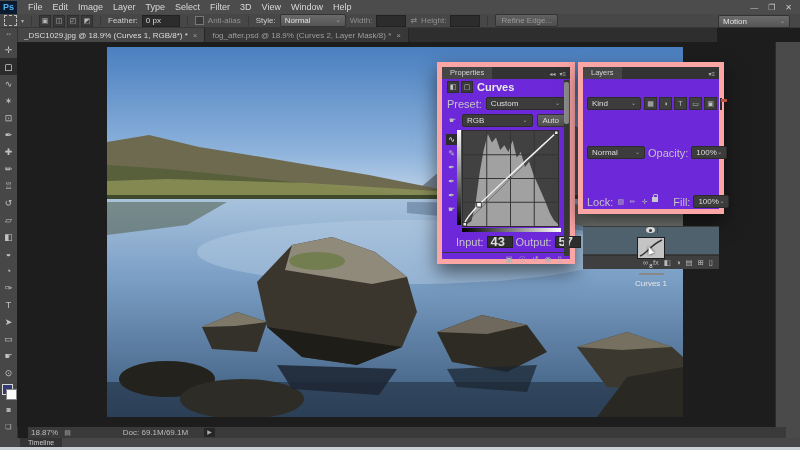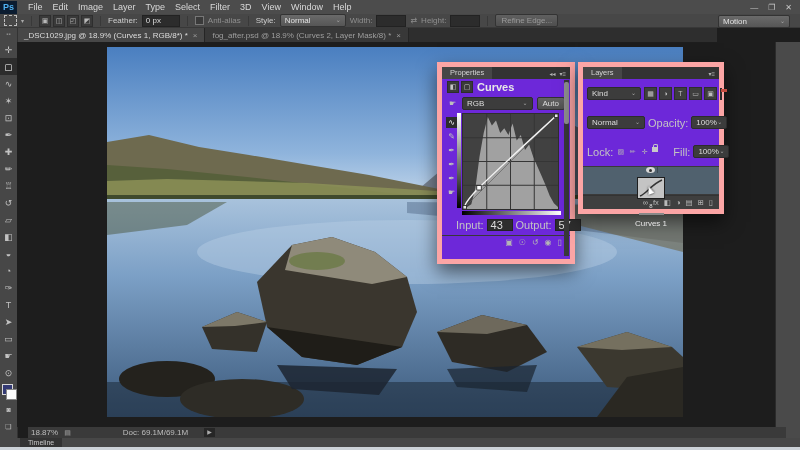--- a/index.html
+++ b/index.html
@@ -75,28 +75,28 @@
   #curves-block{display:flex;padding:1px 9px 1px 3px;}
   #curves-side{width:13px;display:flex;flex-direction:column;gap:3px;align-items:center;padding-top:4px;}
   .sideico{width:11px;height:11px;color:#bdbdbd;font-size:8px;line-height:11px;text-align:center;}
   .sideico.sel{background:#2c2c2c;color:#fff;}
   #graph-wrap{flex:1;position:relative;}
   #vgrad{position:absolute;left:-1px;top:0;width:4px;height:95px;background:linear-gradient(#fff,#000);}
   #curves-svg{display:block;margin-left:4px;background:#414141;border:1px solid #2e2e2e;}
   #hgrad{height:4px;margin-left:4px;background:linear-gradient(90deg,#000,#fff);margin-top:1px;}
   #io-row{display:flex;align-items:center;gap:3px;padding:3px 6px 2px 14px;}
   .iofield{background:#2e2e2e;border:1px solid #222;color:#ddd;height:10px;line-height:10px;padding:0 3px;
-           min-width:18px;font-size:11px;}
+           min-width:18px;font-size:13px;font-weight:bold;}
   #props-footer{border-top:1px solid #383838;margin-top:2px;height:13px;display:flex;align-items:center;
                 justify-content:flex-end;gap:6px;padding:0 8px;color:#b5b5b5;font-size:8px;}
   #props-scroll{position:absolute;right:1px;top:13px;width:5px;height:176px;background:#393939;}
   #props-thumb{position:absolute;left:0;top:2px;width:5px;height:42px;background:#8f8f8f;border-radius:2px;}
   
   #layers{left:578px;top:62px;width:136px;height:142px;}
-  .lrow{display:flex;align-items:center;gap:3px;padding:8px 4px;}
+  .lrow{display:flex;align-items:center;gap:3px;padding:18px 4px;}
   .lico{width:11px;height:11px;background:#3e3e3e;border:1px solid #2e2e2e;color:#bdbdbd;font-size:7px;
         line-height:11px;text-align:center;}
   .lockico{width:9px;height:9px;color:#b5b5b5;font-size:7px;line-height:9px;text-align:center;}
   #filter-toggle{width:6px;height:10px;background:#e8e8e8;border:1px solid #2a2a2a;margin-left:auto;position:relative;}
   #filter-toggle::after{content:"";position:absolute;left:0;top:0;width:6px;height:3px;background:#c34b3f;}
   #layer-list{border-top:1px solid #3a3a3a;border-bottom:1px solid #3a3a3a;}
   .layer-row{display:flex;align-items:center;height:27px;gap:4px;padding:0 3px;}
   .layer-row.selected{background:#50616e;flex-direction:column;}
   .eyecell{width:13px;display:flex;justify-content:center;border-right:1px solid rgba(0,0,0,.25);height:100%;
            align-items:center;}
@@ -283,20 +283,27 @@
         </span>
     </div>
     <div class="prow">
       <span id="props-header-icons" style="display:flex;gap:2px">
           <span class="pico">◧</span>
           <span class="pico">▢</span>
         </span>
       <span class="plabel" style="color:#e8e8e8;font-weight:bold">Curves</span>
     </div>
     <div class="prow">
+      <span class="plabel">Preset:</span>
+      <span class="pselect">
+        <span>Custom</span>
+          <span class="chev">⌄</span>
+      </span>
+    </div>
+    <div class="prow">
       <span class="sideico">☛</span>
       <span class="pselect">
         <span>RGB</span>
           <span class="chev">⌄</span>
       </span>
       <span class="auto-btn">Auto</span>
     </div>
     <div id="curves-block">
       <div id="curves-side">
           <span class="sideico sel">∿</span>

